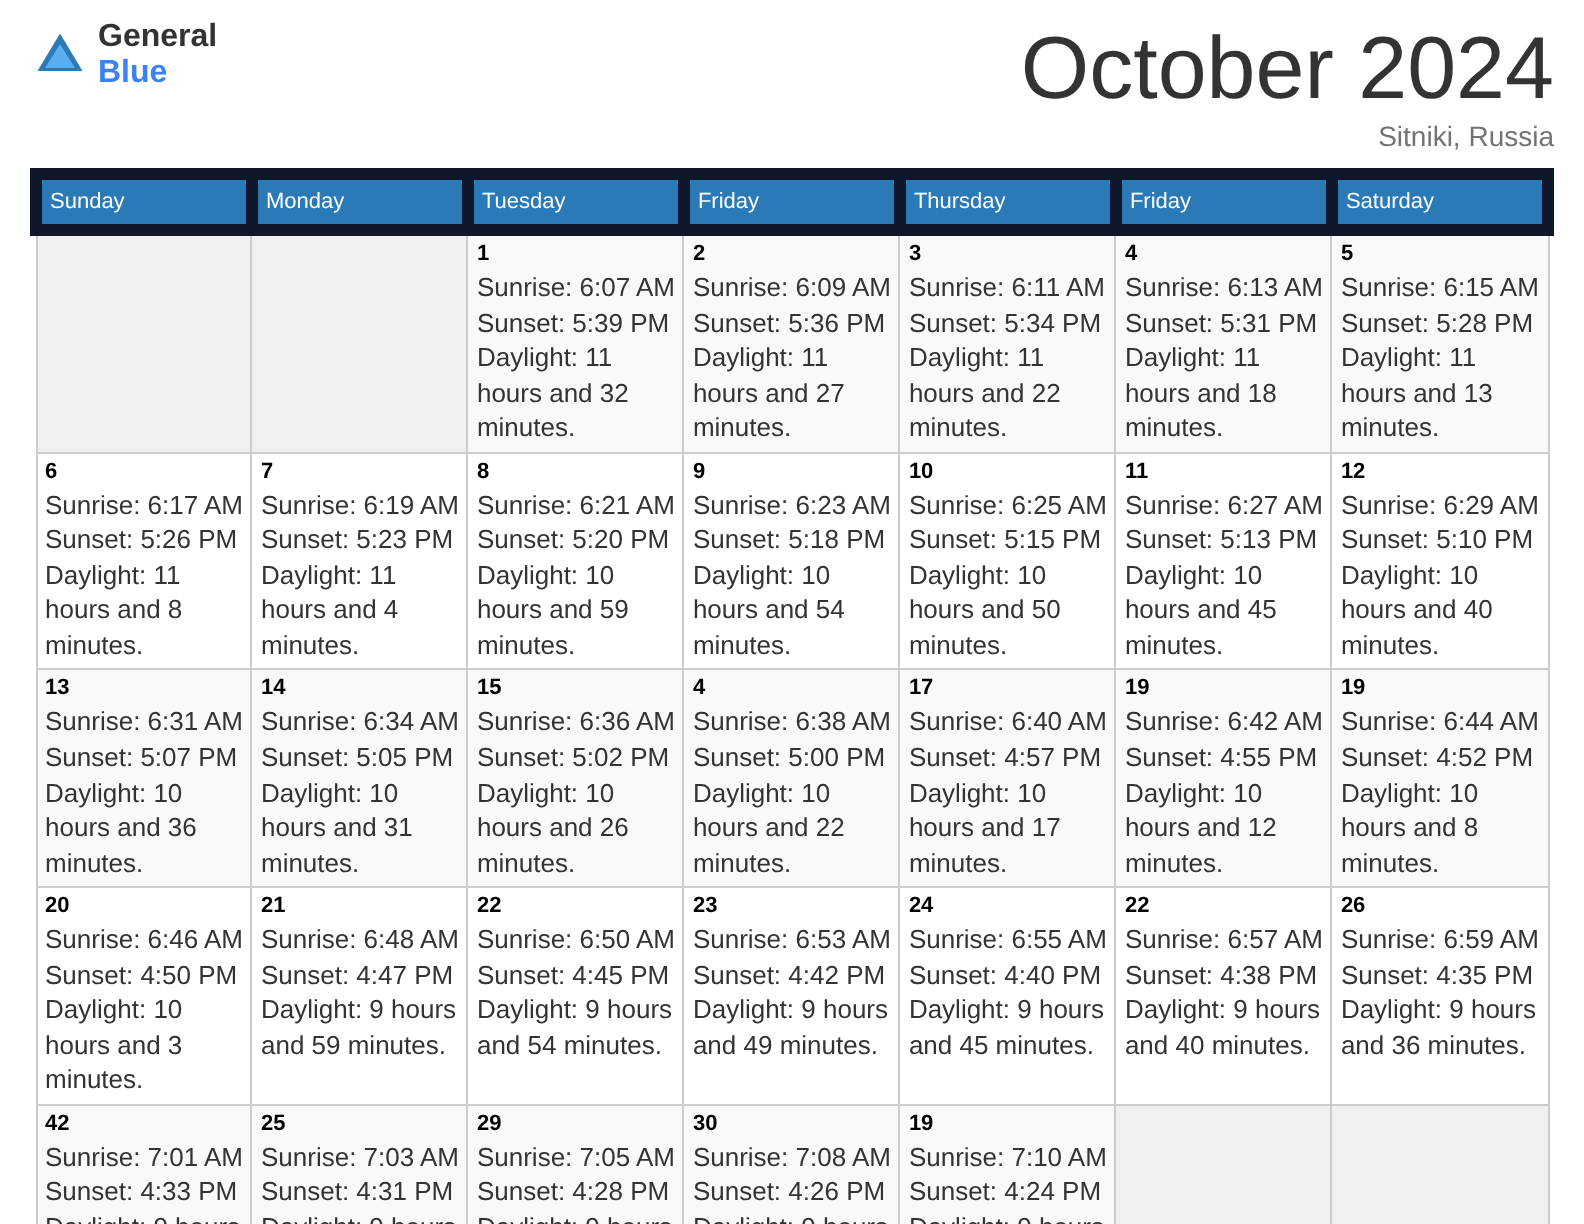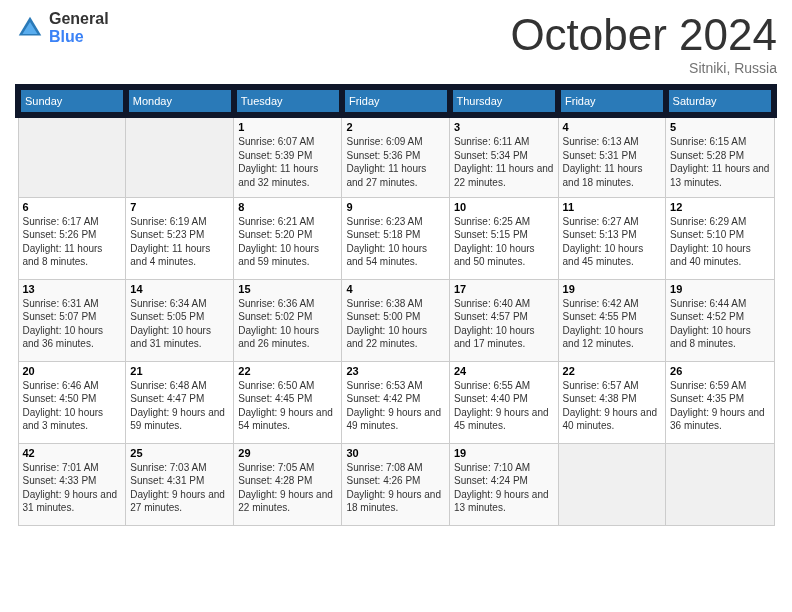--- a/index.html
+++ b/index.html
@@ -81,21 +81,21 @@
     tbody tr:nth-child(odd) td {
       background: #f9f9f9;
     }
     .day-num {
       font-weight: bold;
       font-size: 11px;
       display: block;
       margin-bottom: 2px;
     }
     .day-info {
-      font-size: 10px;
+      font-size: 13px;
       color: #333;
       line-height: 1.35;
       text-align: right;
     }
     .empty-cell {
       background: #f0f0f0 !important;
     }
   </style>
 </head>
 <body>

